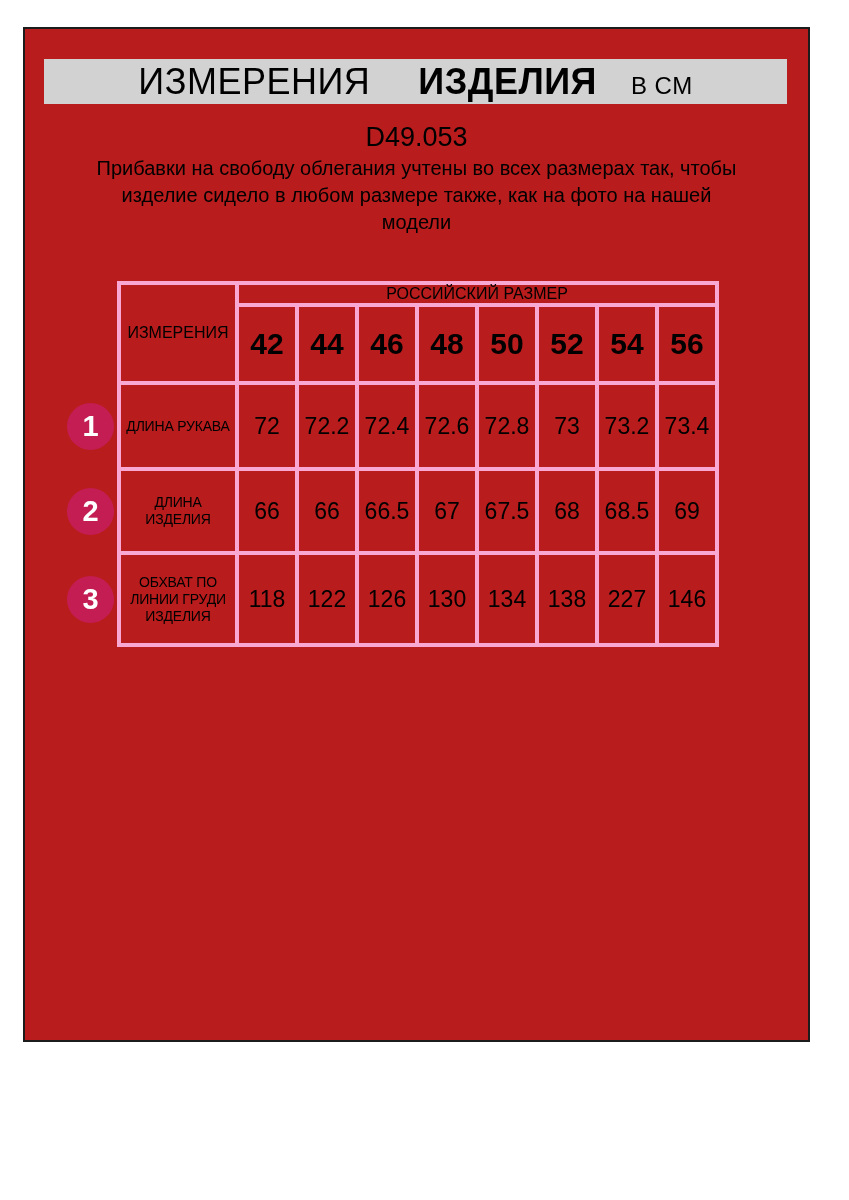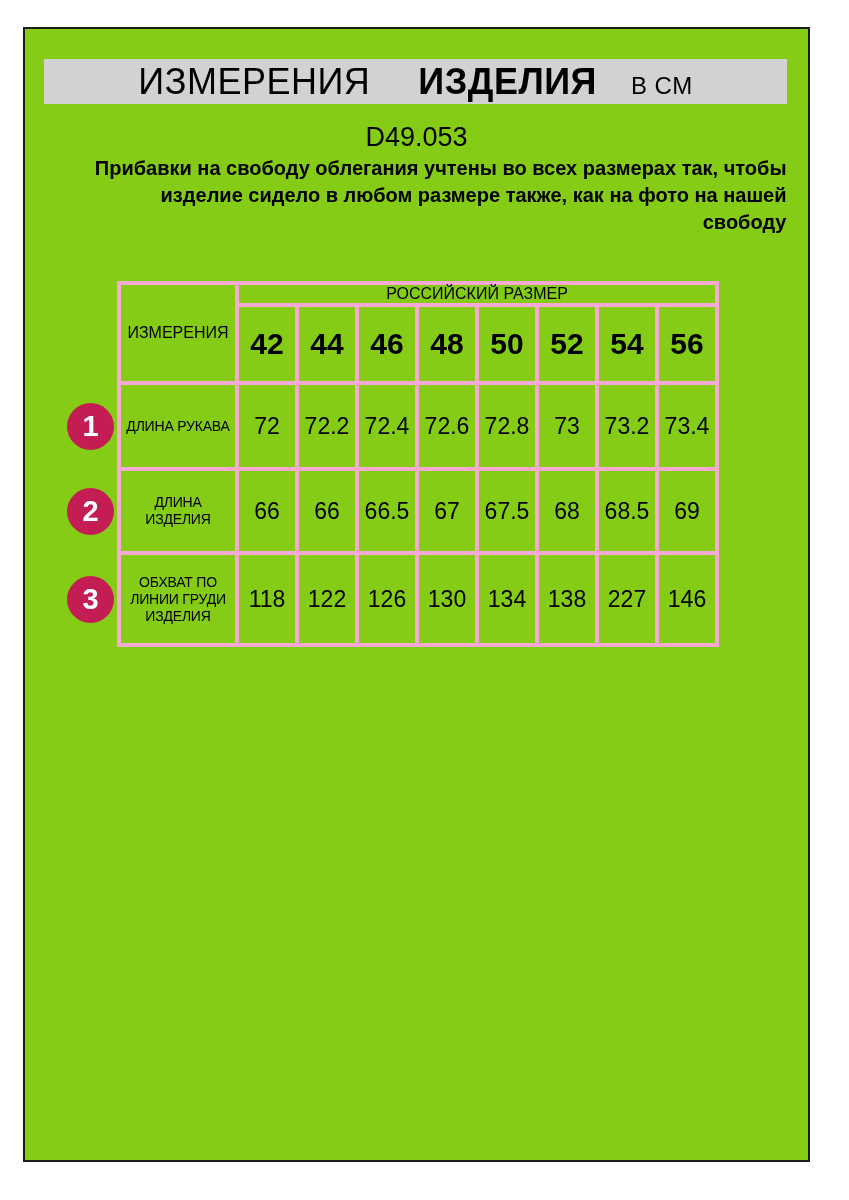--- a/index.html
+++ b/index.html
@@ -6,23 +6,23 @@
   html, body {
     width: 849px; height: 1200px;
     background: #ffffff;
     font-family: "Liberation Sans", sans-serif;
     color: #000;
     position: relative;
   }
   .page {
     position: absolute;
     left: 23px; top: 27px;
-    width: 787px; height: 1135px;
+    width: 787px; height: 1015px;
     border: 2px solid #1c1c1c;
-    background: #84cc16;
+    background: #b91c1c;
   }
   .header-bar {
     position: absolute;
     left: 19px; top: 30px;
     width: 743px; height: 45px;
     background: #d2d2d2;
     text-align: center;
     line-height: 45px;
     white-space: nowrap;
   }
@@ -34,24 +34,23 @@
     top: 92px; left: 0; width: 100%;
     text-align: center;
     font-size: 27px; font-weight: 400;
     line-height: 32px;
   }
   .description {
     position: absolute;
     top: 126px; left: 50%;
     transform: translateX(-50%);
     width: 740px;
-    text-align: right;
+    text-align: center;
     font-size: 20px;
     line-height: 27px;
-    font-weight: bold;
   }
   .size-table {
     position: absolute;
     left: 92px; top: 252px;
     border-collapse: collapse;
     table-layout: fixed;
     width: 598px;
   }
   .size-table col.c-measure { width: 118px; }
   .size-table col.c-size    { width: 60px; }
@@ -103,21 +102,21 @@
 
   <div class="header-bar">
     <span class="title-regular">ИЗМЕРЕНИЯ</span><span class="title-bold">ИЗДЕЛИЯ</span><span class="title-unit">В СМ</span>
   </div>
 
   <div class="article">D49.053</div>
 
   <div class="description">
     <div>Прибавки на свободу облегания учтены во всех размерах так, чтобы</div>
     <div>изделие сидело в любом размере также, как на фото на нашей</div>
-    <div>свободу</div>
+    <div>модели</div>
   </div>
 
   <table class="size-table">
     <colgroup>
       <col class="c-measure">
       <col class="c-size">
         <col class="c-size">
         <col class="c-size">
         <col class="c-size">
       <col class="c-size">

